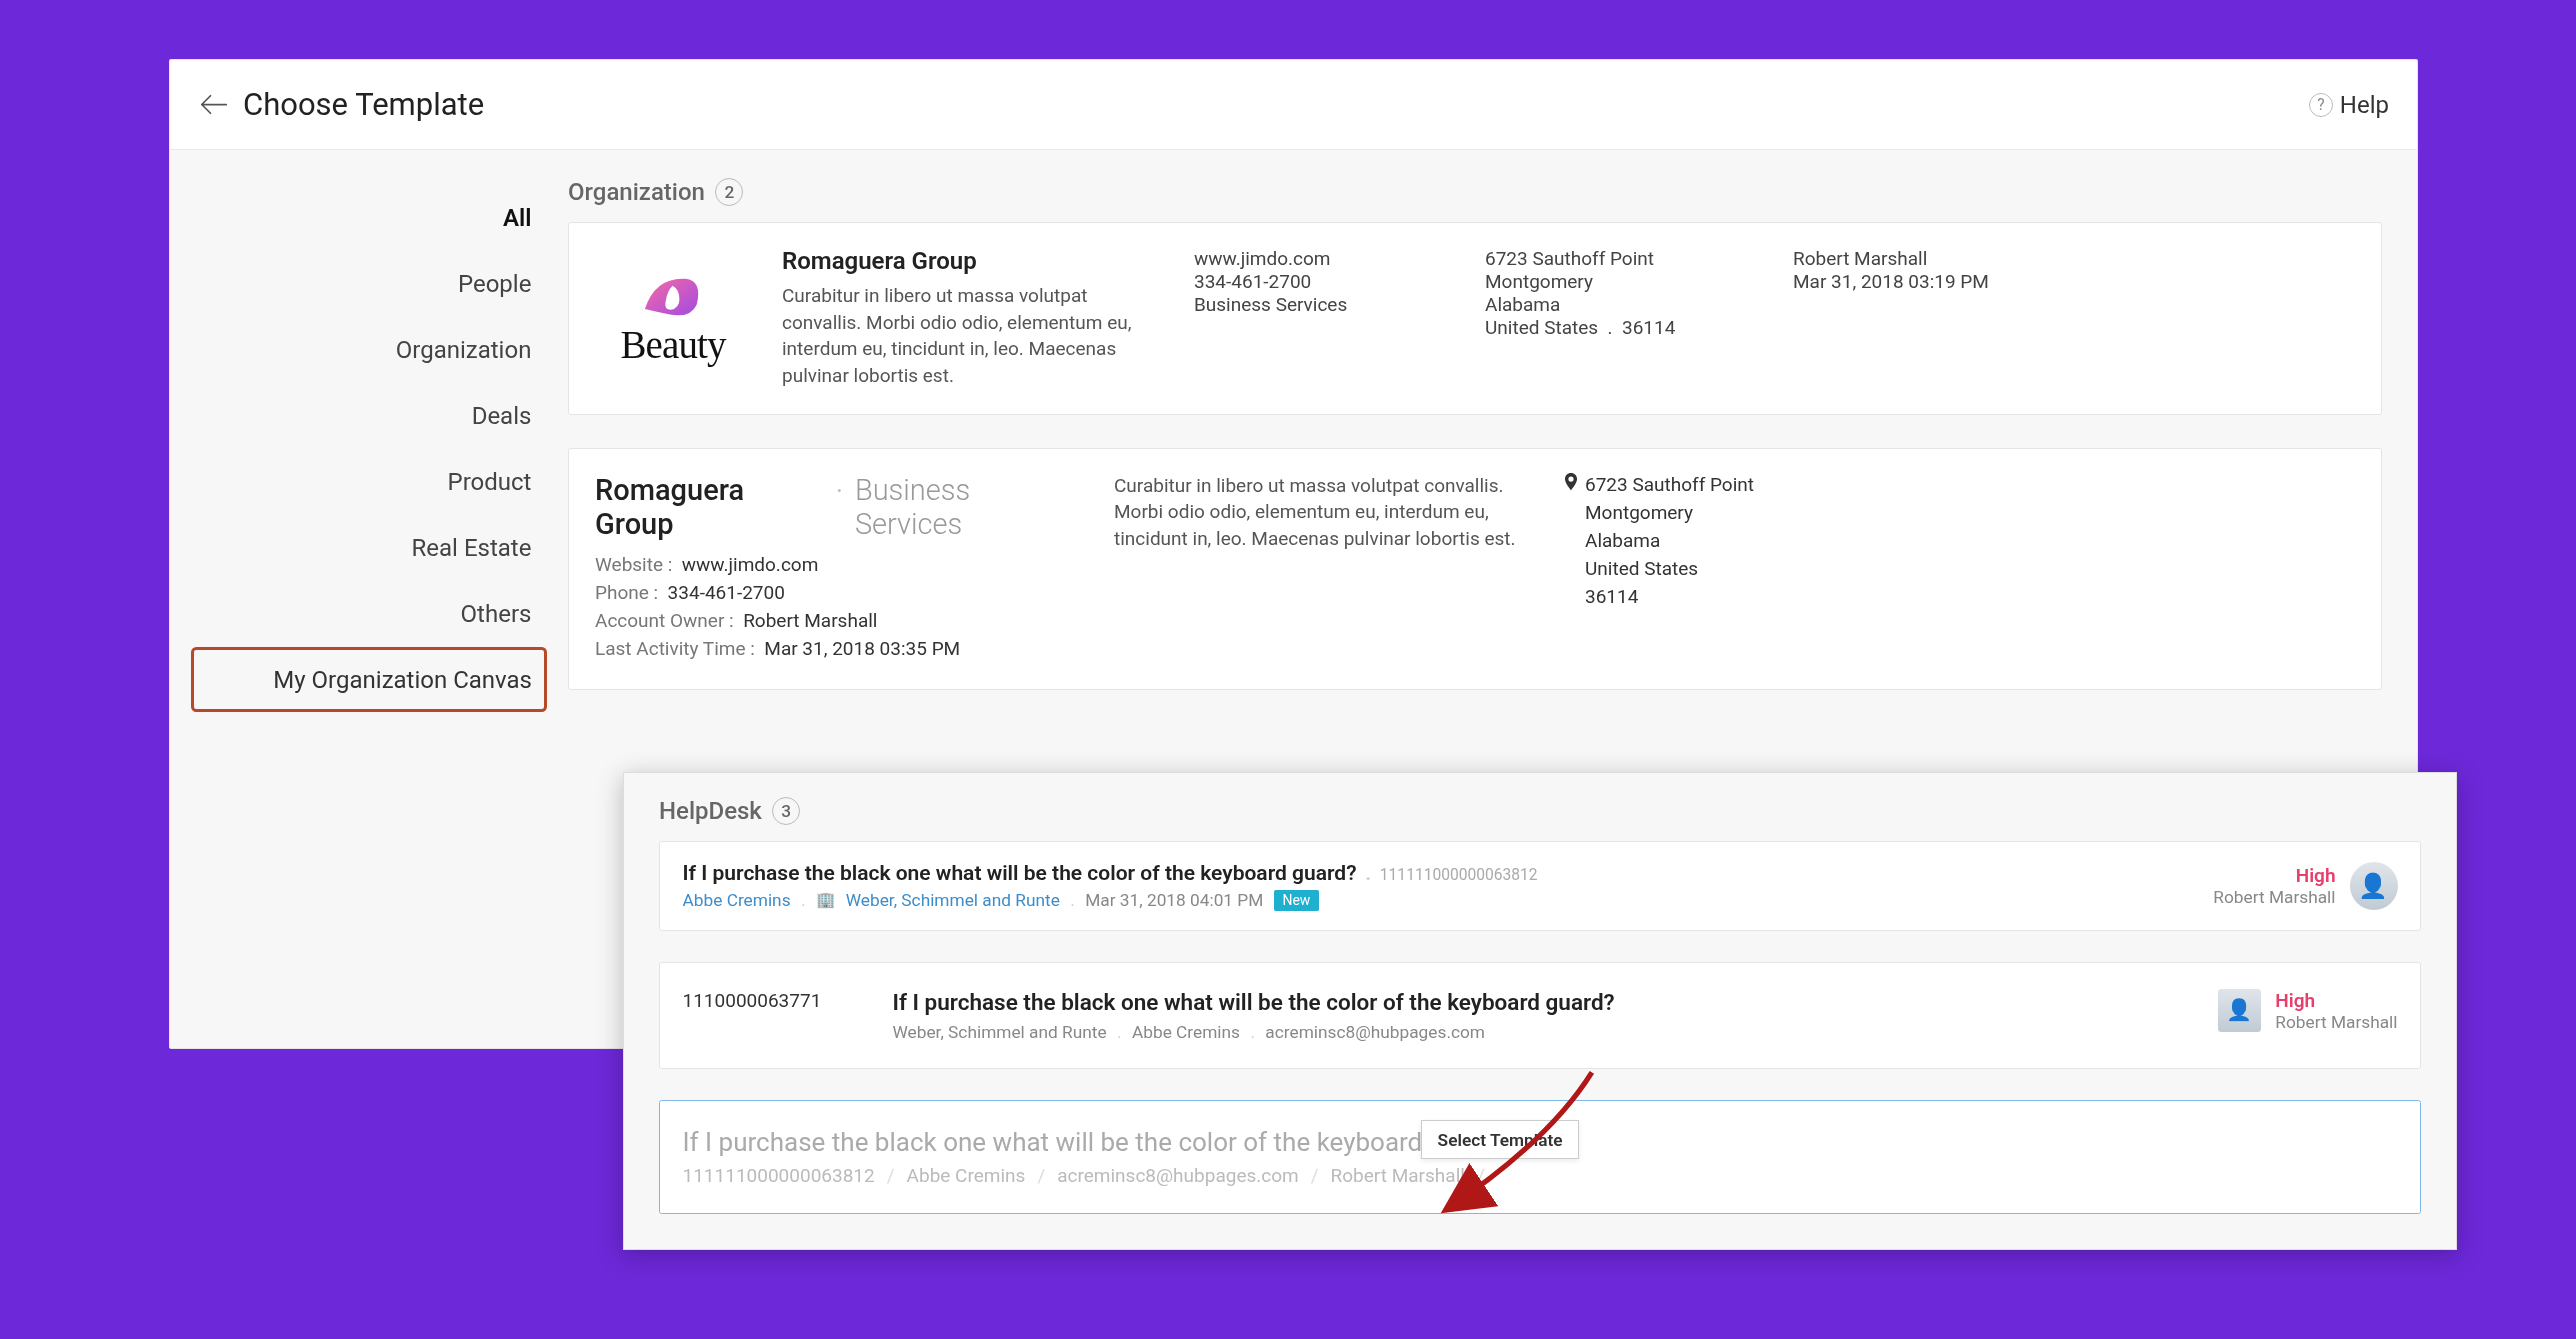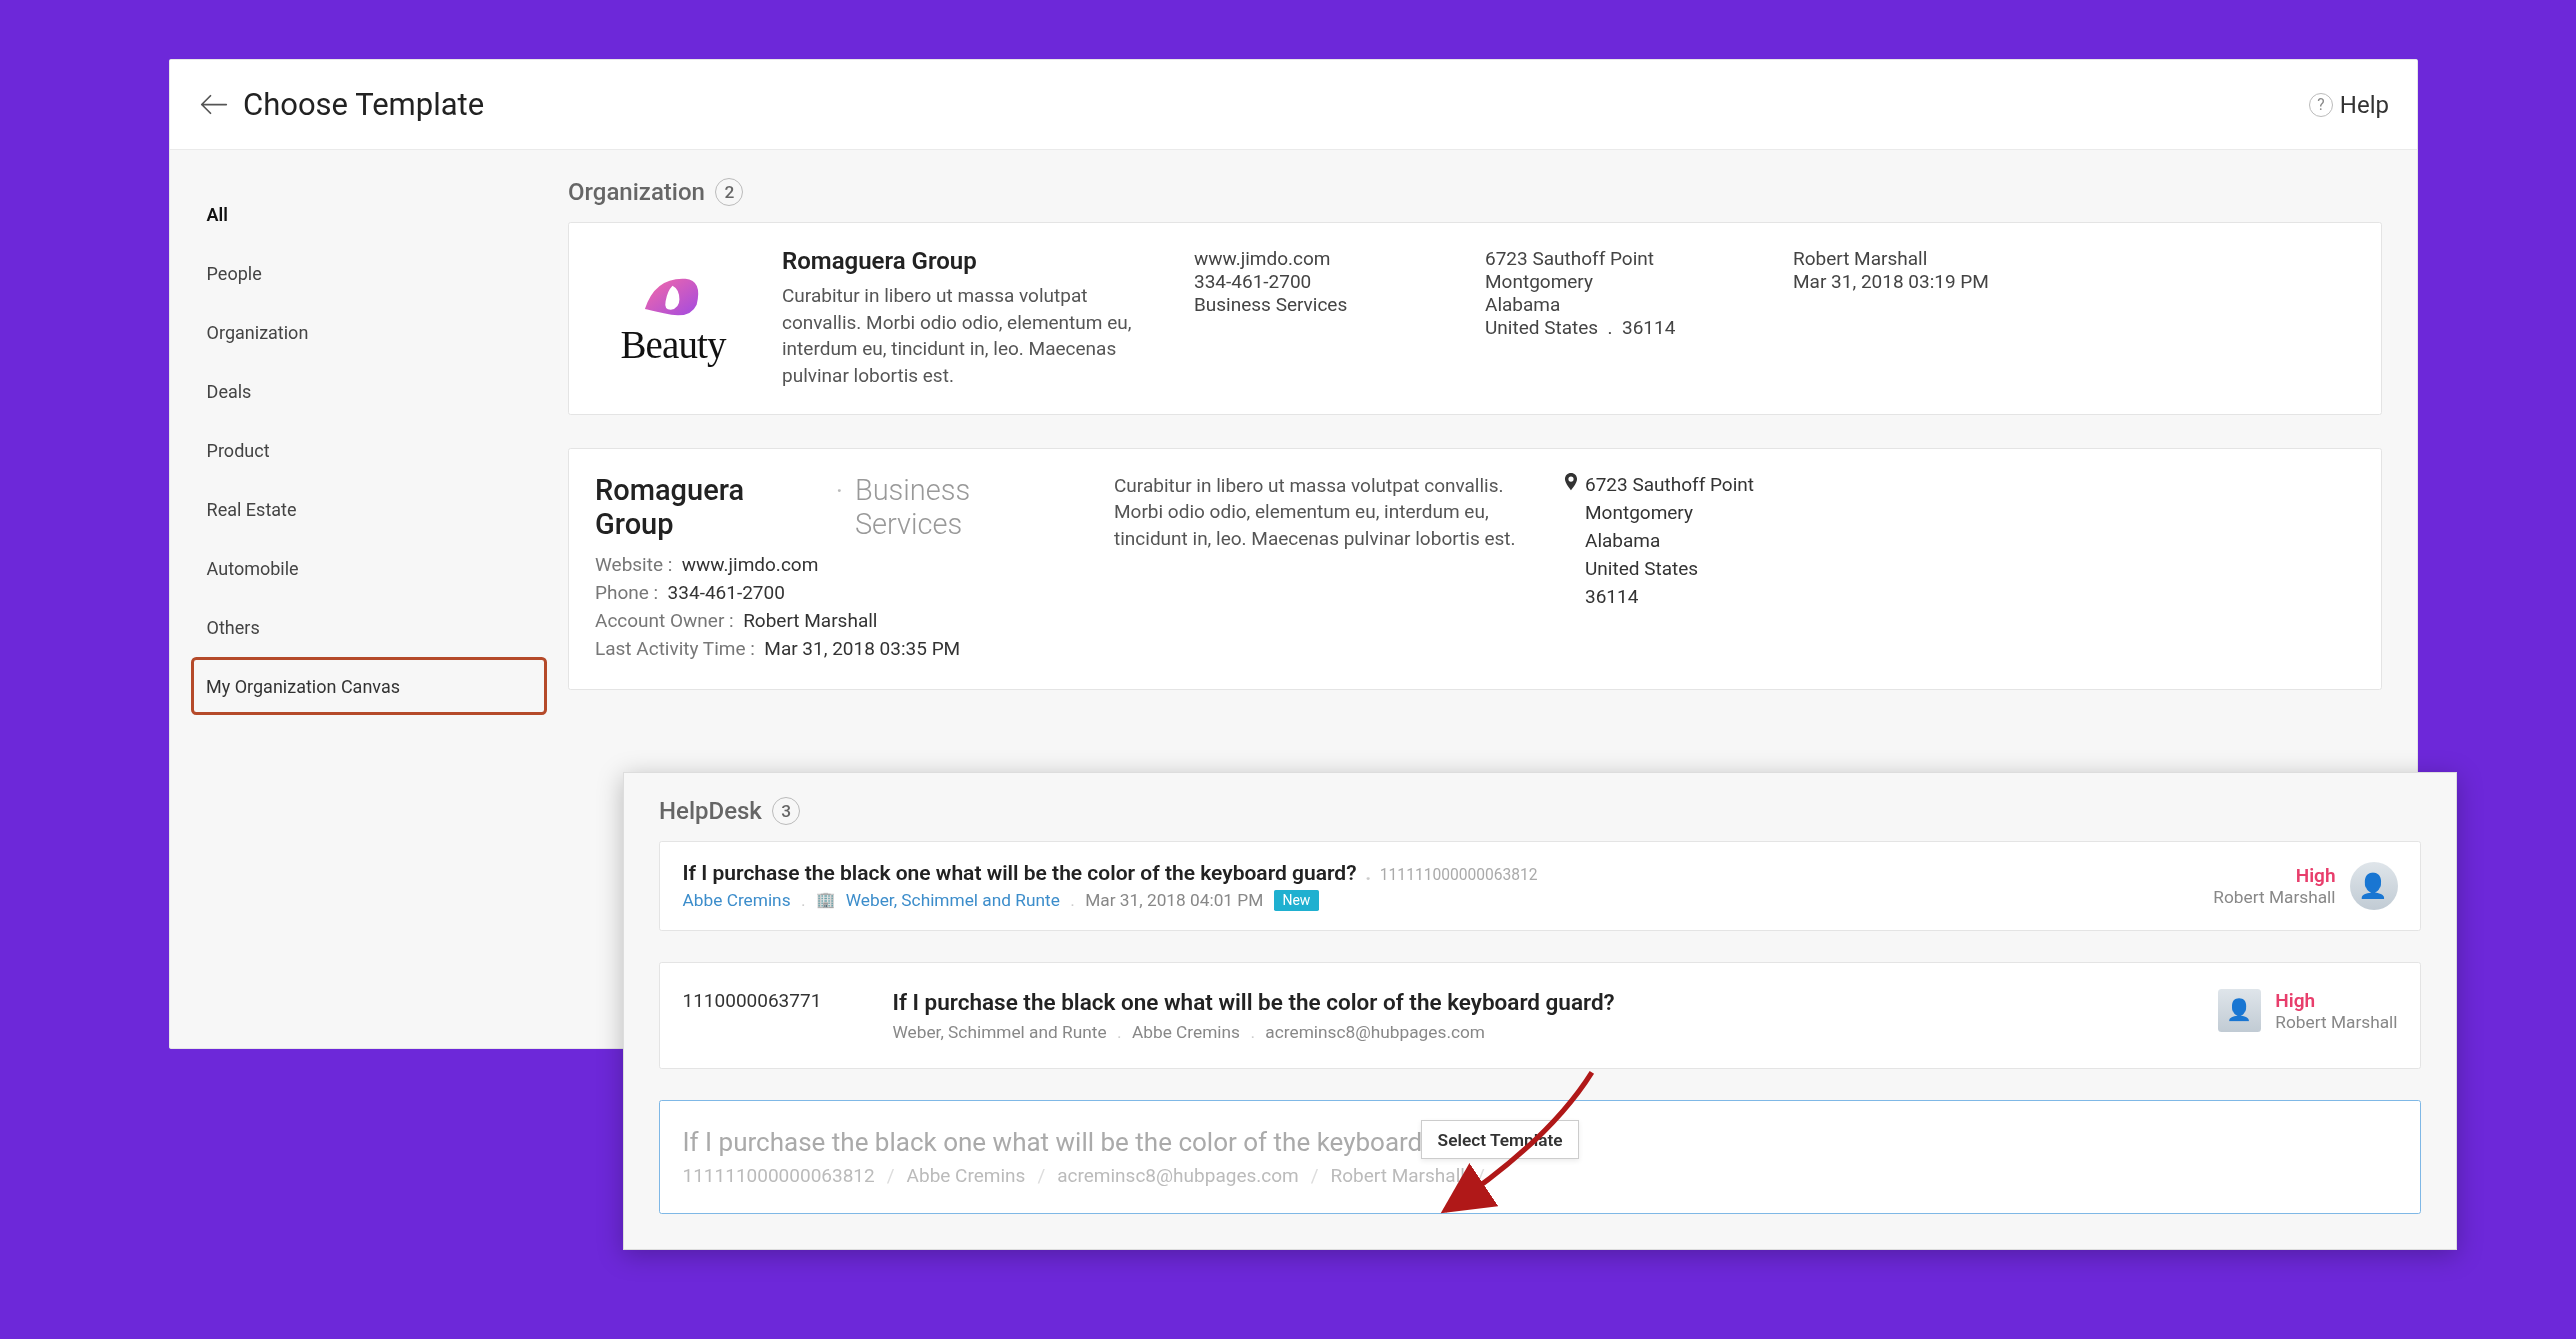--- a/index.html
+++ b/index.html
@@ -7,21 +7,21 @@
 .app{width:2576px;height:1339px;position:relative;background:#6d28d9;}
 .panel{position:absolute;left:169px;top:59px;width:2249px;height:990px;border:0.9px solid #e6e6e6;border-radius:1.7px;background:#f7f7f7;}
 .panel-header{height:90px;background:#fff;display:flex;align-items:center;justify-content:space-between;padding:0 28px;border-bottom:0.9px solid #eaeaea;}
 .panel-title-wrap{display:flex;align-items:center;gap:14px;}
 .back-arrow{width:31px;height:31px;display:flex;align-items:center;justify-content:center;color:#555;}
 .panel-title{font-size:31px;font-weight:400;color:#222;}
 .help{display:flex;align-items:center;gap:7px;font-size:24px;color:#333;}
 .help-icon{width:24px;height:24px;border:1.3px solid #bbb;border-radius:50%;display:flex;align-items:center;justify-content:center;font-size:15.6px;color:#888;}
 .body{display:flex;}
 .sidebar{width:398px;padding:35px 21px;}
-.nav-item{padding:19px 15.6px;font-size:18px;color:#444;cursor:pointer;}
+.nav-item{padding:19px 15.6px;font-size:24px;color:#444;cursor:pointer;text-align:right;}
 .nav-item.active{font-weight:600;color:#111;}
 .nav-item.highlight{border:3.5px solid #b54a2a;border-radius:5.2px;color:#333;padding:15.6px 12px;}
 .main{flex:1;padding:28px 35px 28px 0;}
 .section-label{font-size:24px;color:#666;margin-bottom:15.6px;display:flex;align-items:center;gap:10.4px;font-weight:500;}
 .count-badge{min-width:28px;height:28px;border:1.3px solid #bbb;border-radius:14px;display:flex;align-items:center;justify-content:center;font-size:17.3px;color:#666;padding:0 7px;}
 .card{background:#fff;border:0.9px solid #e4e4e4;border-radius:2.6px;margin-bottom:33px;padding:24px 26px;display:flex;gap:31px;}
 .logo{width:156px;display:flex;align-items:center;justify-content:center;}
 .beauty-logo{display:flex;flex-direction:column;align-items:center;}
 .beauty-swoosh{width:69px;height:52px;}
 .beauty-text{font-family:serif;font-size:39px;font-weight:400;color:#111;letter-spacing:-0.9px;}
@@ -88,21 +88,20 @@
     </div>
 
     <div class="body">
       <div class="sidebar">
         <div class="nav-item active">All</div>
         <div class="nav-item">People</div>
         <div class="nav-item">Organization</div>
         <div class="nav-item">Deals</div>
         <div class="nav-item">Product</div>
         <div class="nav-item">Real Estate</div>
-        <div class="nav-item">Automobile</div>
         <div class="nav-item">Others</div>
         <div class="nav-item highlight">My Organization Canvas</div>
       </div>
 
       <div class="main">
         <div class="section-label">
           <span>Organization</span>
           <span class="count-badge">2</span>
         </div>
 

